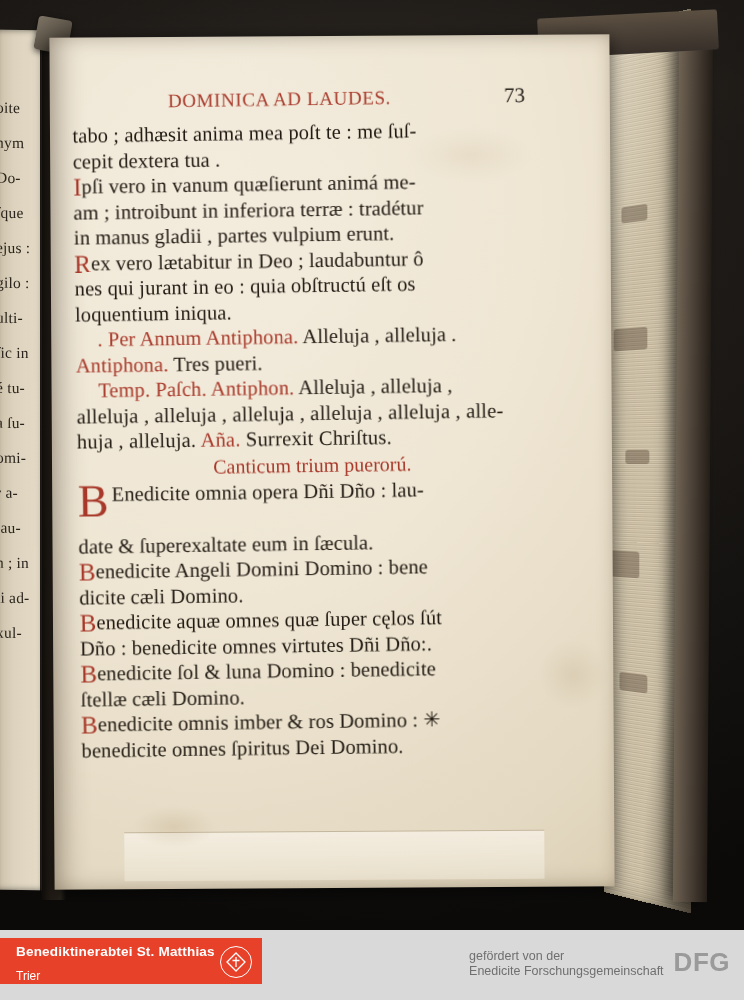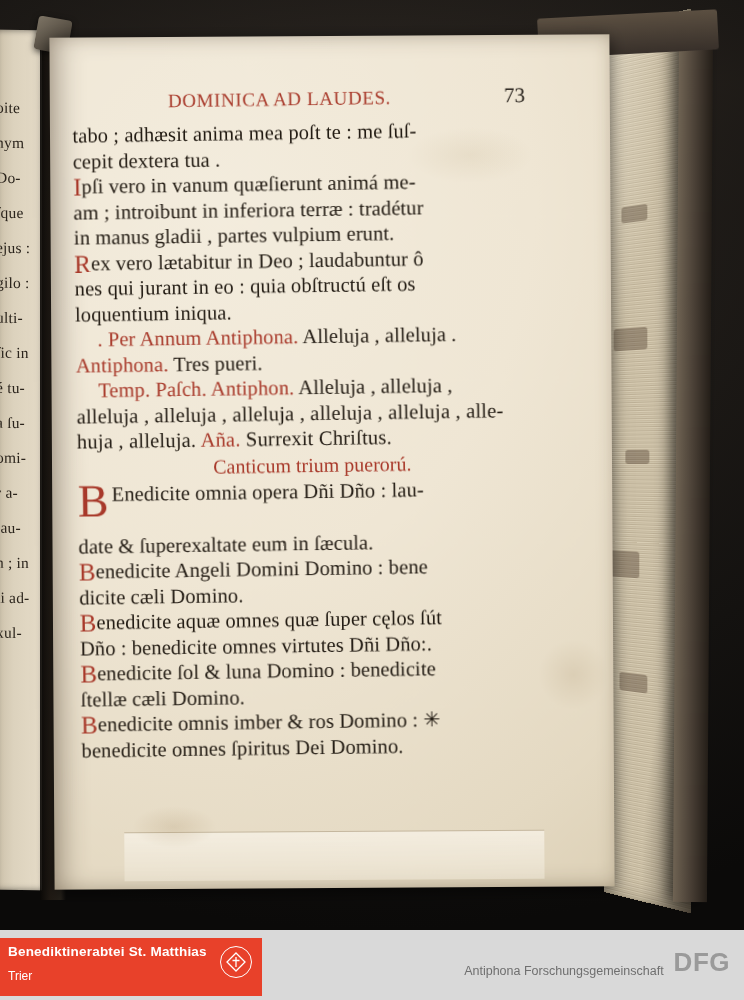--- a/index.html
+++ b/index.html
@@ -226,25 +226,25 @@
   
   #footer {
     position: absolute;
     left: 0; bottom: 0;
     width: 744px; height: 70px;
     background: #d9d9d9;
   }
   #owner-plate {
     position: absolute;
     left: 0; top: 8px;
-    width: 262px; height: 58px;
+    width: 262px; height: 46px;
     background: #e8412a;
     color: #fff;
     box-sizing: border-box;
-    padding: 6px 10px 0 8px;
+    padding: 6px 10px 0 16px;
   }
   #owner-line1 {
     font-family: "Liberation Sans", sans-serif;
     font-size: 13.5px;
     font-weight: 600;
     letter-spacing: 0.2px;
   }
   #owner-line2 {
     font-family: "Liberation Sans", sans-serif;
     font-size: 12px;
@@ -389,17 +389,18 @@
     <div id="owner-logo">
       <svg width="20" height="20" viewBox="0 0 20 20">
         <polygon points="10,1 19,10 10,19 1,10" fill="none" stroke="#ffffff" stroke-width="1.3"></polygon>
         <path d="M10 5 L10 15 M6.5 8.5 L13.5 8.5" stroke="#ffffff" stroke-width="1.3" fill="none"></path>
       </svg>
     </div>
   </div>
 
   <div id="funder">
     <div id="funder-text">
-      <div>Antiphona Forschungsgemeinschaft</div>
+      <div>gefördert von der</div>
+      <div>Enedicite Forschungsgemeinschaft</div>
     </div>
     <div id="dfg-logo">DFG</div>
   </div>
 </div>
 
 </body></html>

